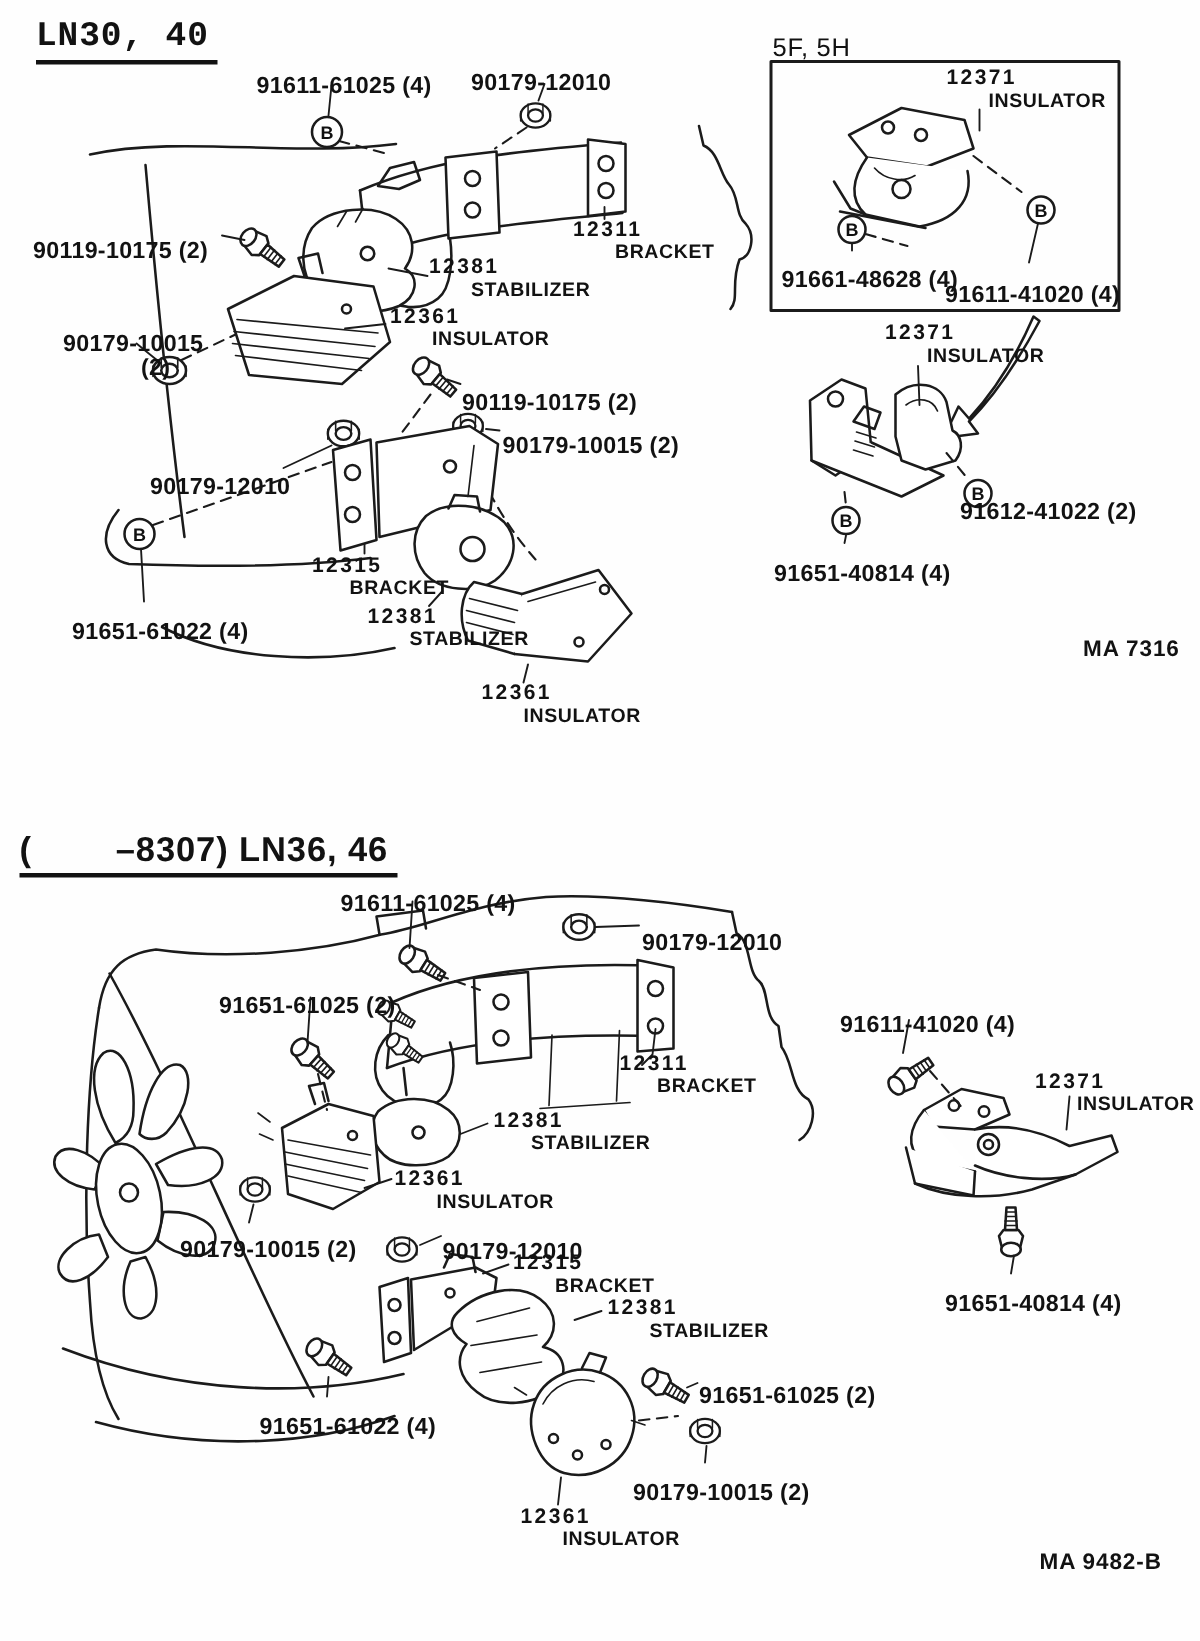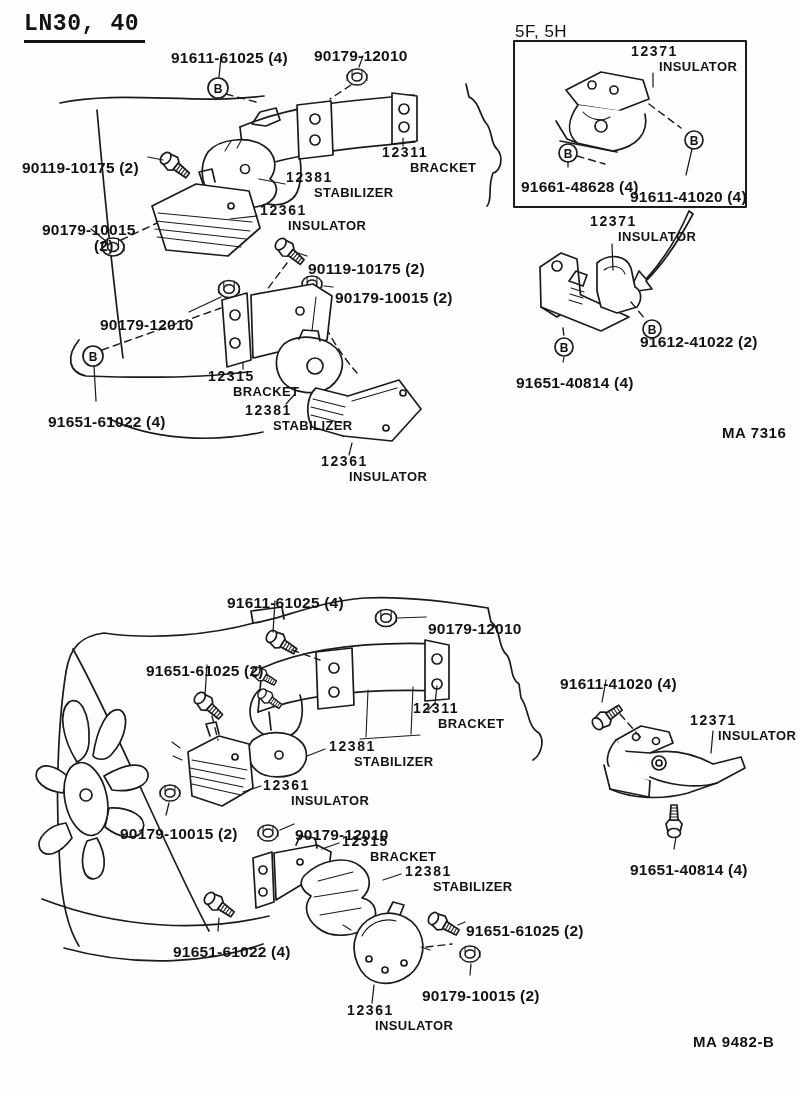--- a/index.html
+++ b/index.html
@@ -363,20 +363,21 @@
   <div class="lbl" style="left:630px;top:177px;">91611-41020 (4)</div>
 
   <div class="part" style="left:586px;top:214px;">
     <span class="num ind1">12371</span>
     <span class="sub">INSULATOR</span>
   </div>
   <div class="lbl" style="left:640px;top:322px;">91612-41022 (2)</div>
   <div class="lbl" style="left:516px;top:363px;">91651-40814 (4)</div>
   <div class="code" style="left:686px;top:425px;margin-left:36px;">MA 7316</div>
 
+  <div class="hdr" style="left:13px;top:554px;">(        –8307) LN36, 46</div>
 
   <div class="lbl" style="left:227px;top:583px;">91611-61025 (4)</div>
   <div class="lbl" style="left:428px;top:609px;">90179-12010</div>
   <div class="lbl" style="left:146px;top:651px;">91651-61025 (2)</div>
   <div class="lbl" style="left:560px;top:664px;">91611-41020 (4)</div>
 
   <div class="part" style="left:406px;top:701px;">
     <span class="num ind2">12311</span>
     <span class="sub">BRACKET</span>
   </div>

